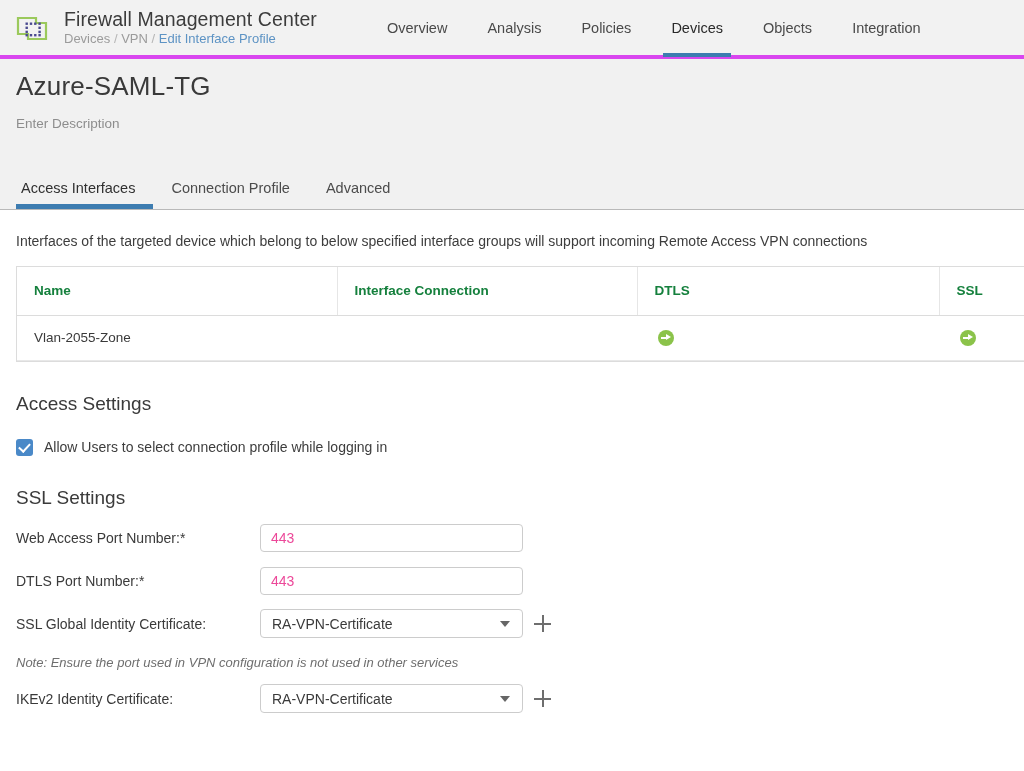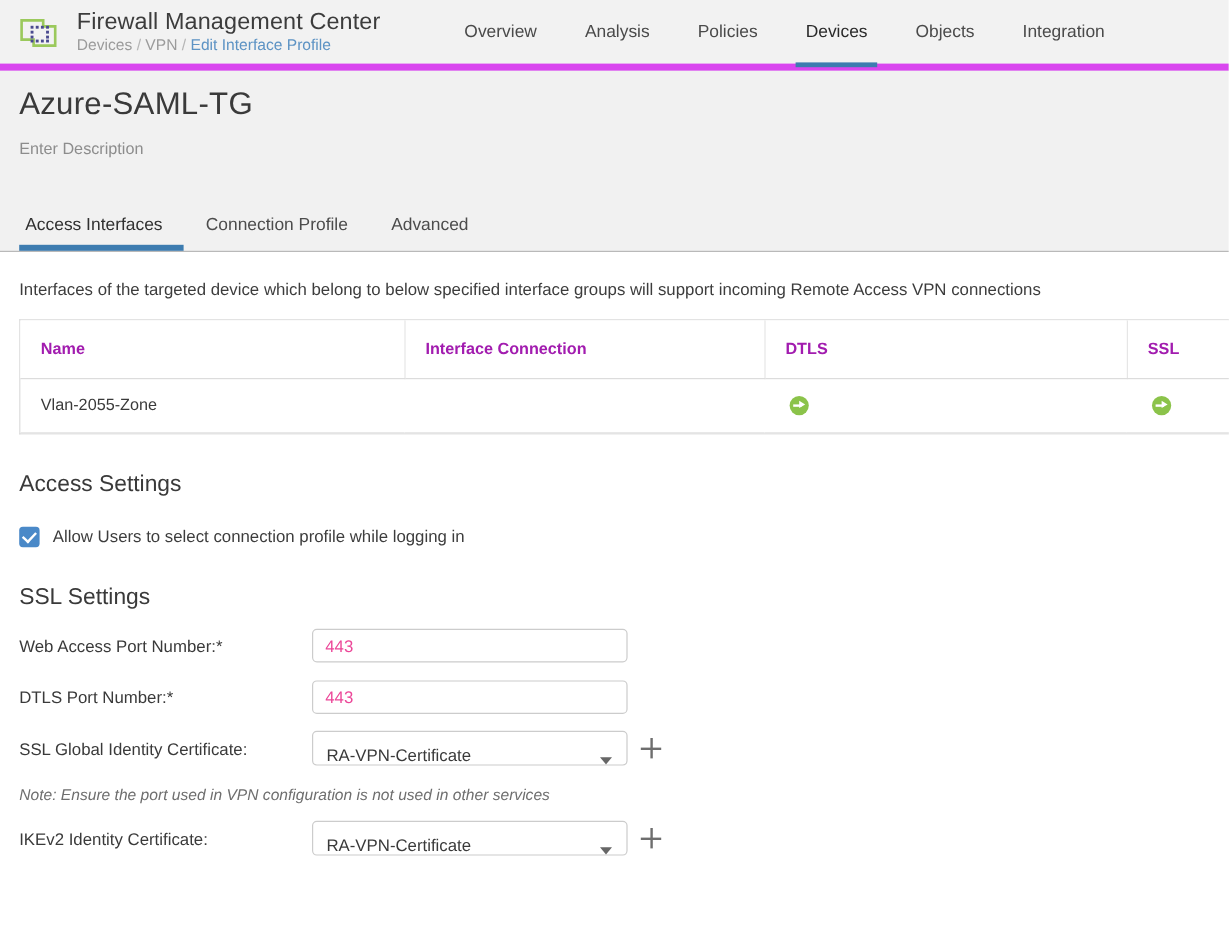--- a/index.html
+++ b/index.html
@@ -12,21 +12,21 @@
     -webkit-font-smoothing: antialiased;
   }
 
   
   .topbar {
     position: relative;
     height: 59px;
     background: #f2f2f2;
     display: flex;
     align-items: center;
-    border-bottom: 6px solid #d946ef;
+    border-bottom: 4px solid #d946ef;
   }
   .brand { display: flex; align-items: center; padding-left: 14px; }
   .logo-wrap { width: 38px; height: 38px; position: relative; flex: 0 0 38px; }
   .brand-text { margin-left: 12px; line-height: 1.05; }
   .brand-title {
     font-size: 19.5px; color: #3c3c3c; font-weight: 400;
     letter-spacing: .1px; white-space: nowrap;
   }
   .breadcrumb {
     font-size: 13px; color: #9b9b9b; margin-top: 3px; white-space: nowrap;
@@ -103,21 +103,21 @@
 
   
   .tablewrap {
     border: 1px solid #dcdcdc;
     border-right: none;
     width: 1040px;
     background: #fff;
   }
   table.iftable { border-collapse: collapse; width: 1040px; table-layout: fixed; }
   table.iftable th {
-    font-size: 13.5px; color: #a21caf; font-weight: bold;
+    font-size: 13.5px; color: #15803d; font-weight: bold;
     text-align: left;
     padding: 15px 0 15px 17px;
     border-bottom: 1px solid #dcdcdc;
     border-right: 1px solid #e6e6e6;
     background: #fff;
     height: 48px;
   }
   table.iftable td {
     font-size: 13.5px; color: #3a3a3a;
     padding: 14px 0 14px 17px;
@@ -200,21 +200,21 @@
     padding: 0 10px;
     font-family: "Liberation Sans", sans-serif;
     background: #fff;
     outline: none;
   }
   .fselect {
     width: 263px; height: 29px;
     border: 1px solid #ccc;
     border-radius: 4px;
     background: #fff;
-    display: flex; align-items: flex-end;
+    display: flex; align-items: center;
     padding: 0 8px 0 11px;
     font-size: 14px; color: #3a3a3a;
     cursor: pointer;
     position: relative;
   }
   .fselect .sel-val { flex: 1; }
   .caret {
     width: 0; height: 0;
     border-left: 5px solid transparent;
     border-right: 5px solid transparent;

